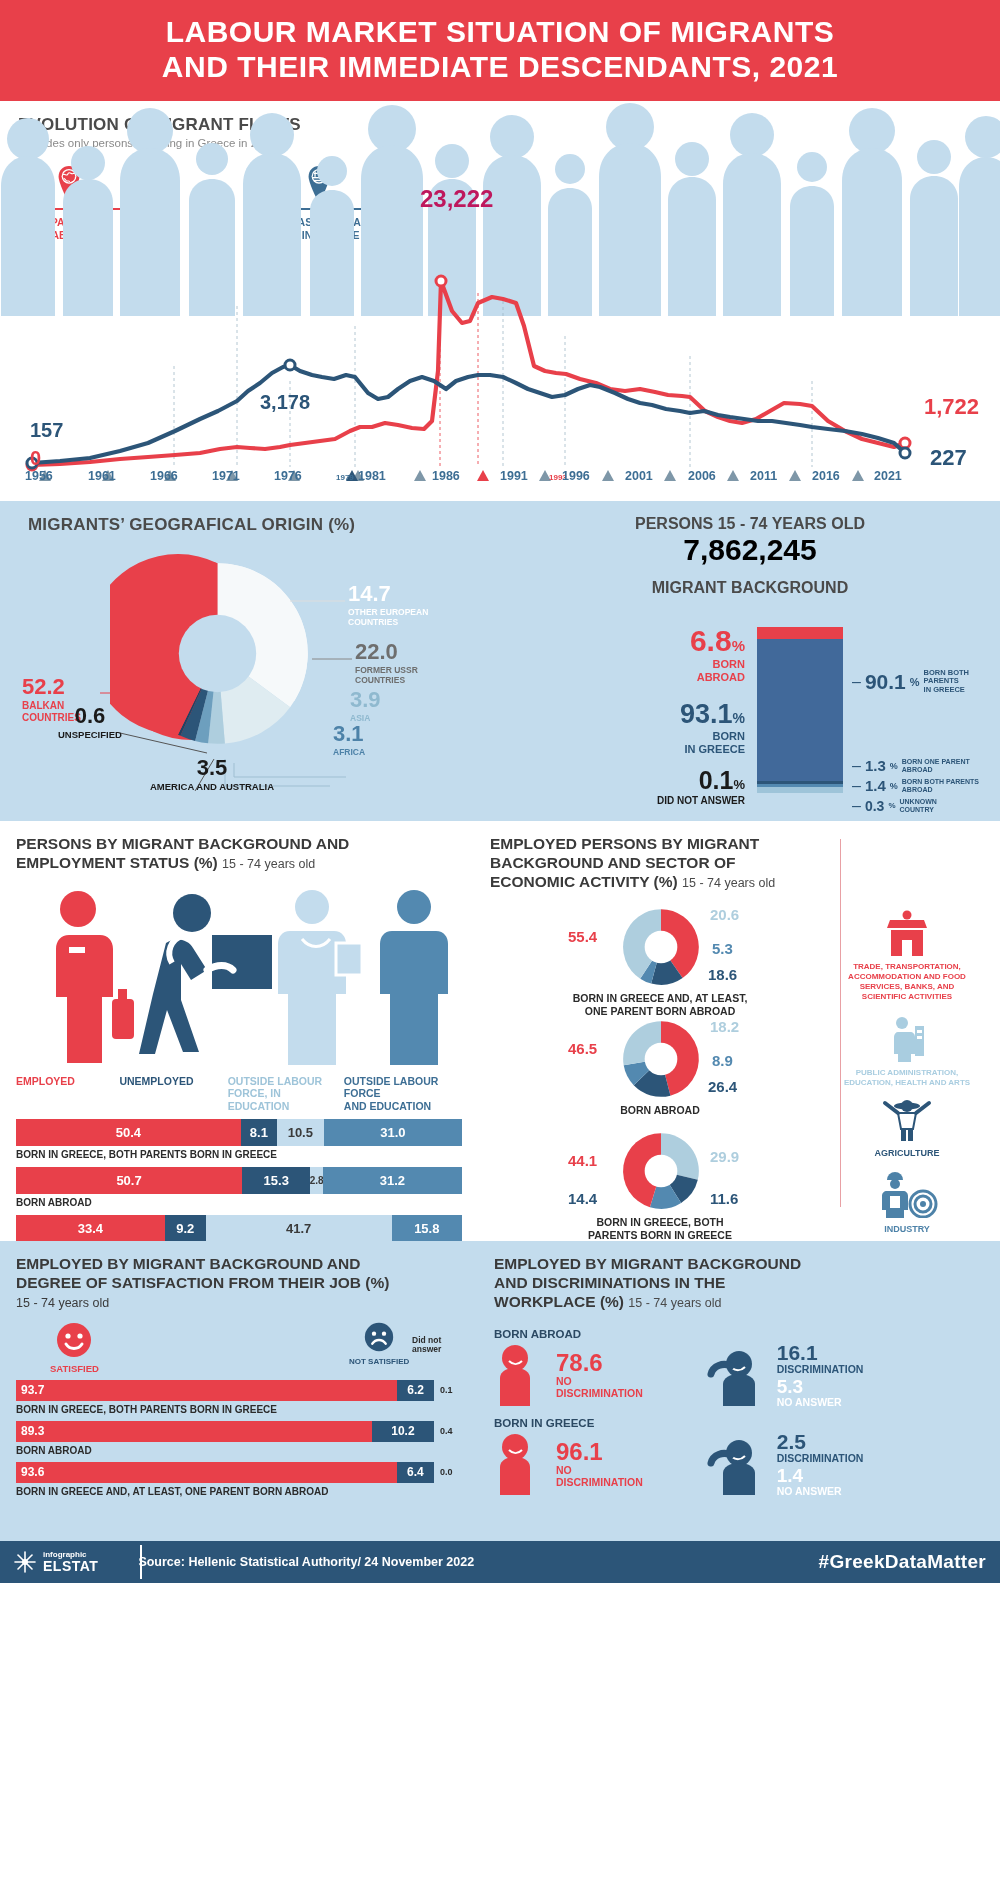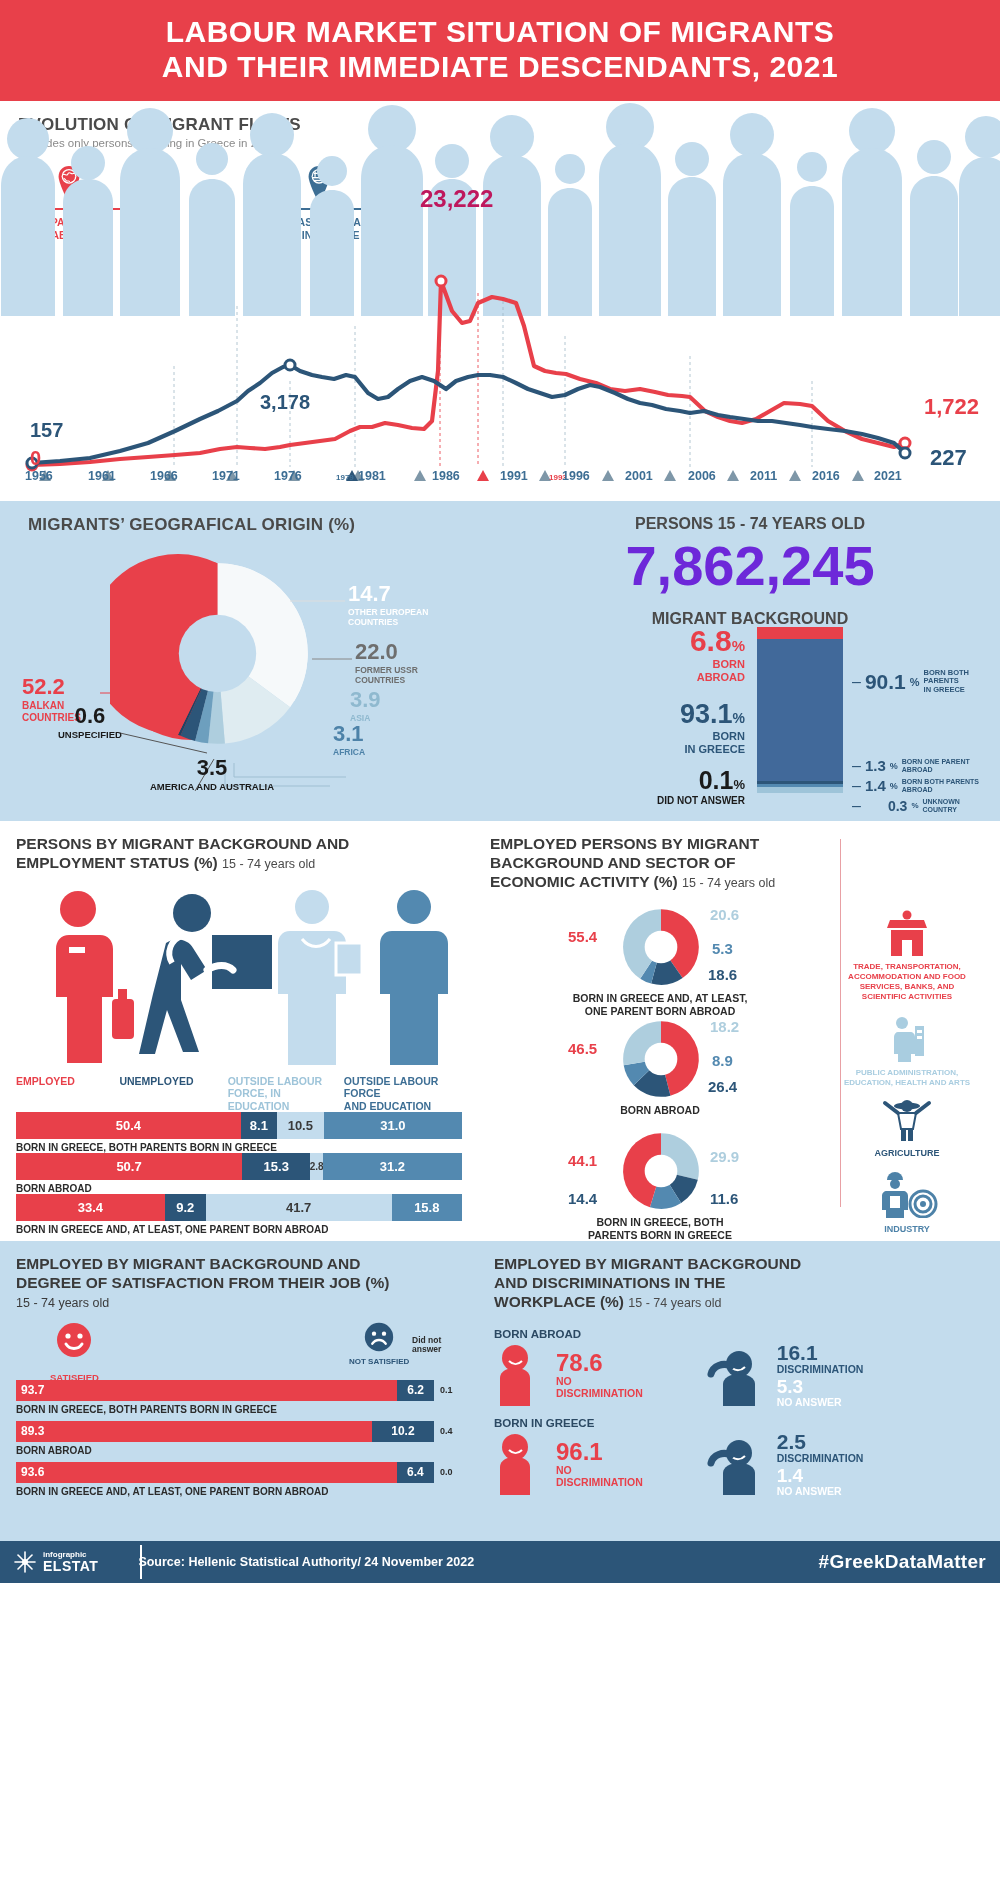--- a/index.html
+++ b/index.html
@@ -43,34 +43,34 @@
   .yr { position:absolute; font-size:12.5px; font-weight:bold; color:#3d6e94; }
   .yr.small { font-size:8px; }
   .yr.redsmall { font-size:8px; color:#e8404a;padding-left:8px; }
   .lbl-abs { position:absolute; font-weight:bold; }
 
   
   .panel-origin { background:#c3dced; height:320px; position:relative; }
   .panel-origin .sec-title { padding-top:14px; }
   .donut-wrap { position:absolute; left:0; top:0; width:500px; height:320px; }
   .persons-wrap { position:absolute; left:500px; top:0; width:500px; height:320px; }
-  .big-num { font-size:56px; font-weight:bold; color:#6d28d9; text-align:center; letter-spacing:0; }
+  .big-num { font-size:30px; font-weight:bold; color:#000000; text-align:center; letter-spacing:0; }
   .mid-title { font-size:16px; font-weight:bold; color:#4a4a4a; text-align:center; text-transform:uppercase; margin-top:8px;}
   .dn-lab { position:absolute; font-weight:bold; }
   .dn-val { font-size:22px; font-weight:bold; line-height:1; }
   .dn-cap { font-size:8.5px; font-weight:bold; line-height:1.2; margin-top:2px; }
 
   
   .panel-emp { background:#fff; height:420px; position:relative; }
   .col-left { position:absolute; left:0; top:0; width:478px; height:420px; padding:14px 16px 0; }
   .col-right { position:absolute; left:478px; top:0; width:522px; height:420px; padding:14px 12px 0; }
   .sec-title2 { color:#3a3a3a; font-size:15.5px; font-weight:bold; line-height:1.22; text-transform:uppercase; }
   .sec-title2 .age { font-weight:normal; font-size:12.5px; text-transform:none; color:#4a4a4a;}
 
-  .statbar-row { }
+  .statbar-row { margin-top:7px; }
   .statbar { display:flex; height:27px; width:100%; }
   .statbar div { display:flex; align-items:center; justify-content:center; color:#fff; font-size:13px; font-weight:bold; }
   .statbar .seg-red { background:#e8404a; }
   .statbar .seg-dark { background:#2c5578; }
   .statbar .seg-pale { background:#c3dced; color:#3a3a3a; }
   .statbar .seg-blue { background:#5389b0; }
   .cat-lab { font-size:10px; font-weight:bold; color:#2b2b2b; margin-top:3px; text-transform:uppercase; }
 
   .legend-emp { display:flex; margin-top:4px; }
   .legend-emp span { font-size:10.5px; font-weight:bold; text-transform:uppercase; line-height:1.2; }
@@ -466,21 +466,21 @@
         <span style="color:#2c5578;">–</span>
         <span style="font-size:15px; font-weight:bold; color:#2c5578;">1.4</span>
           <span style="font-size:9px; font-weight:bold; color:#2c5578;">%</span>
         <span style="font-size:7px; font-weight:bold; color:#2c5578; line-height:1.15;">
           <span>BORN BOTH PARENTS</span><br>
           <span>ABROAD</span>
         </span>
       </div>
       <div style="position:absolute; left:352px; top:296px; display:flex; align-items:center; gap:4px;">
         <span style="color:#2c5578;">–</span>
-        <span style="font-size:14px; font-weight:bold; color:#2c5578;margin-left:23px;">0.3</span>
+        <span style="font-size:14px; font-weight:bold; color:#2c5578;">0.3</span>
           <span style="font-size:8px; font-weight:bold; color:#2c5578;">%</span>
         <span style="font-size:7px; font-weight:bold; color:#2c5578; line-height:1.15;">
           <span>UNKNOWN</span><br>
           <span>COUNTRY</span>
         </span>
       </div>
     </div>
   </div>
 
   <div class="panel-emp">
@@ -693,21 +693,21 @@
       <div style="font-size:12.5px; color:#3a3a3a; margin-top:3px;">15 - 74 years old</div>
 
       <div style="position:relative; height:58px; margin-top:12px;">
         <div style="position:absolute; left:34px; top:0; text-align:center;">
           <svg width="36" height="36" viewBox="0 0 36 36">
             <circle cx="18" cy="18" r="17" fill="#e8404a"></circle>
             <circle cx="12" cy="14" r="2.6" fill="#fff"></circle>
               <circle cx="24" cy="14" r="2.6" fill="#fff"></circle>
             <path d="M10 22c4 6 12 6 16 0" stroke="#fff" stroke-width="3" fill="none" stroke-linecap="round"></path>
           </svg>
-          <div style="font-size:9.5px; font-weight:bold; color:#e8404a; margin-top:10px;">SATISFIED</div>
+          <div style="font-size:9.5px; font-weight:bold; color:#e8404a; margin-top:1px;">SATISFIED</div>
         </div>
         <div style="position:absolute; left:333px; top:0; text-align:center;">
           <svg width="30" height="30" viewBox="0 0 36 36">
             <circle cx="18" cy="18" r="17" fill="#2c5578"></circle>
             <circle cx="12" cy="14" r="2.6" fill="#fff"></circle>
               <circle cx="24" cy="14" r="2.6" fill="#fff"></circle>
             <path d="M10 26c4-6 12-6 16 0" stroke="#fff" stroke-width="3" fill="none" stroke-linecap="round"></path>
           </svg>
           <div style="font-size:8px; font-weight:bold; color:#2c5578; margin-top:1px;">NOT SATISFIED</div>
         </div>

